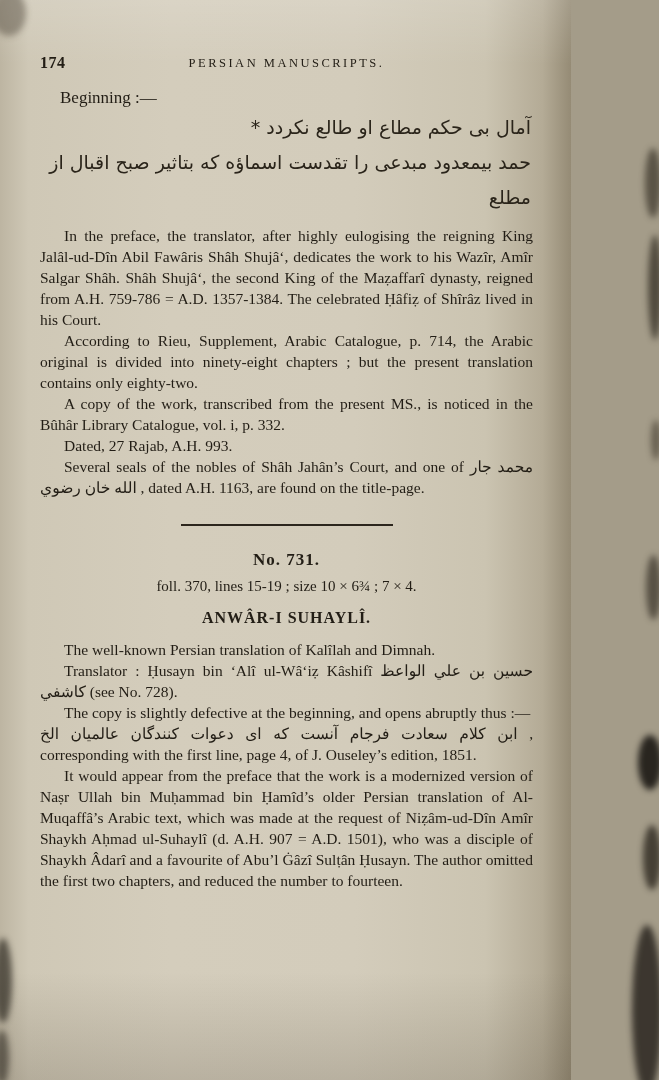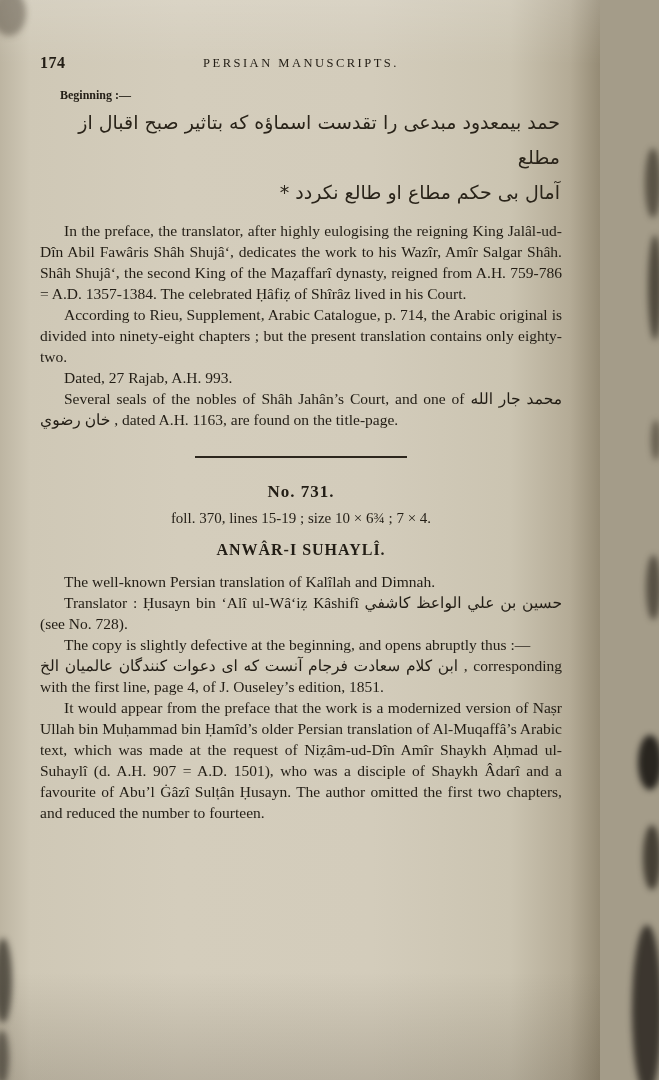--- a/index.html
+++ b/index.html
@@ -7,33 +7,32 @@
     width: 659px; height: 1080px; overflow: hidden;
     background: #a49c89;
     font-family: "Liberation Serif", "DejaVu Serif", serif;
   }
   .page {
     position: relative; width: 571px; height: 1080px;
     color: #221d15;
     background:
       linear-gradient(180deg, rgba(255,255,255,0.14) 0%, rgba(255,255,255,0) 6%, rgba(0,0,0,0) 90%, rgba(60,50,35,0.18) 100%),
       linear-gradient(90deg, #bdb5a2 0%, #cfc8b6 5%, #d4cdbc 30%, #d3ccbb 62%, #cbc4b1 85%, #b4ab96 95%, #958b75 100%);
-    padding-left: 29px;
   }
   .blot {
     position: absolute; border-radius: 50%;
     filter: blur(3px); pointer-events: none;
   }
   .content { position: absolute; left: 40px; right: 38px; top: 54px; }
 
   .header-row { position: relative; height: 24px; margin-bottom: 10px; }
   .pagenum { position: absolute; left: 0; top: 0; font-weight: bold; font-size: 16px; letter-spacing: 0.5px; }
   .running { position: absolute; left: 0; right: 0; top: 2px; text-align: center; font-weight: normal; font-size: 12.5px; letter-spacing: 2.5px; }
 
-  .beginning { font-weight: bold; font-size: 12px; margin: 8px 0 2px 20px; }
+  .beginning { font-weight: normal; font-size: 17px; margin: 8px 0 2px 20px; }
 
   .persian-verse {
     direction: rtl; text-align: right;
     font-family: "DejaVu Sans", sans-serif;
     font-size: 19px; line-height: 1.85; color: #2a241a;
     margin: 2px 2px 10px 2px;
   }
   .persian-verse .vline { display: block; }
   .persian-verse .vline2 { padding-left: 120px; }
 
@@ -76,26 +75,27 @@
   <div class="content">
 
     <div class="header-row">
       <span class="pagenum">174</span>
       <span class="running">PERSIAN MANUSCRIPTS.</span>
     </div>
 
     <div class="beginning">Beginning :—</div>
 
     <div class="persian-verse">
+      <span class="vline vline2">آمال بی حکم مطاع او طالع نکردد *</span>
       <span class="vline">حمد بیمعدود مبدعی را تقدست اسماؤه که بتاثیر صبح اقبال از مطلع</span>
-      <span class="vline vline2">آمال بی حکم مطاع او طالع نکردد *</span>
     </div>
 
     <p class="para">In the preface, the translator, after highly eulogising the reigning King Jalâl-ud-Dîn Abil Fawâris Shâh Shujâ‘, dedicates the work to his Wazîr, Amîr Salgar Shâh.  Shâh Shujâ‘, the second King of the Maẓaffarî dynasty, reigned from A.H. 759-786 = A.D. 1357-1384. The celebrated Ḥâfiẓ of Shîrâz lived in his Court.</p>
     <p class="para">According to Rieu, Supplement, Arabic Catalogue, p. 714, the Arabic original is divided into ninety-eight chapters ; but the present translation contains only eighty-two.</p>
+    <p class="para">A copy of the work, transcribed from the present MS., is noticed in the Bûhâr Library Catalogue, vol. i, p. 332.</p>
     <p class="para">Dated, 27 Rajab, A.H. 993.</p>
     <p class="para">Several seals of the nobles of Shâh Jahân’s Court, and one of محمد جار الله خان رضوي , dated A.H. 1163, are found on the title-page.</p>
 
     <hr class="divider">
 
     <p class="entry-no">No. 731.</p>
     <p class="collation">foll. 370, lines 15-19 ; size 10 × 6¾ ; 7 × 4.</p>
     <p class="entry-title">ANWÂR-I SUHAYLÎ.</p>
 
     <p class="para">The well-known Persian translation of Kalîlah and Dimnah.</p>

